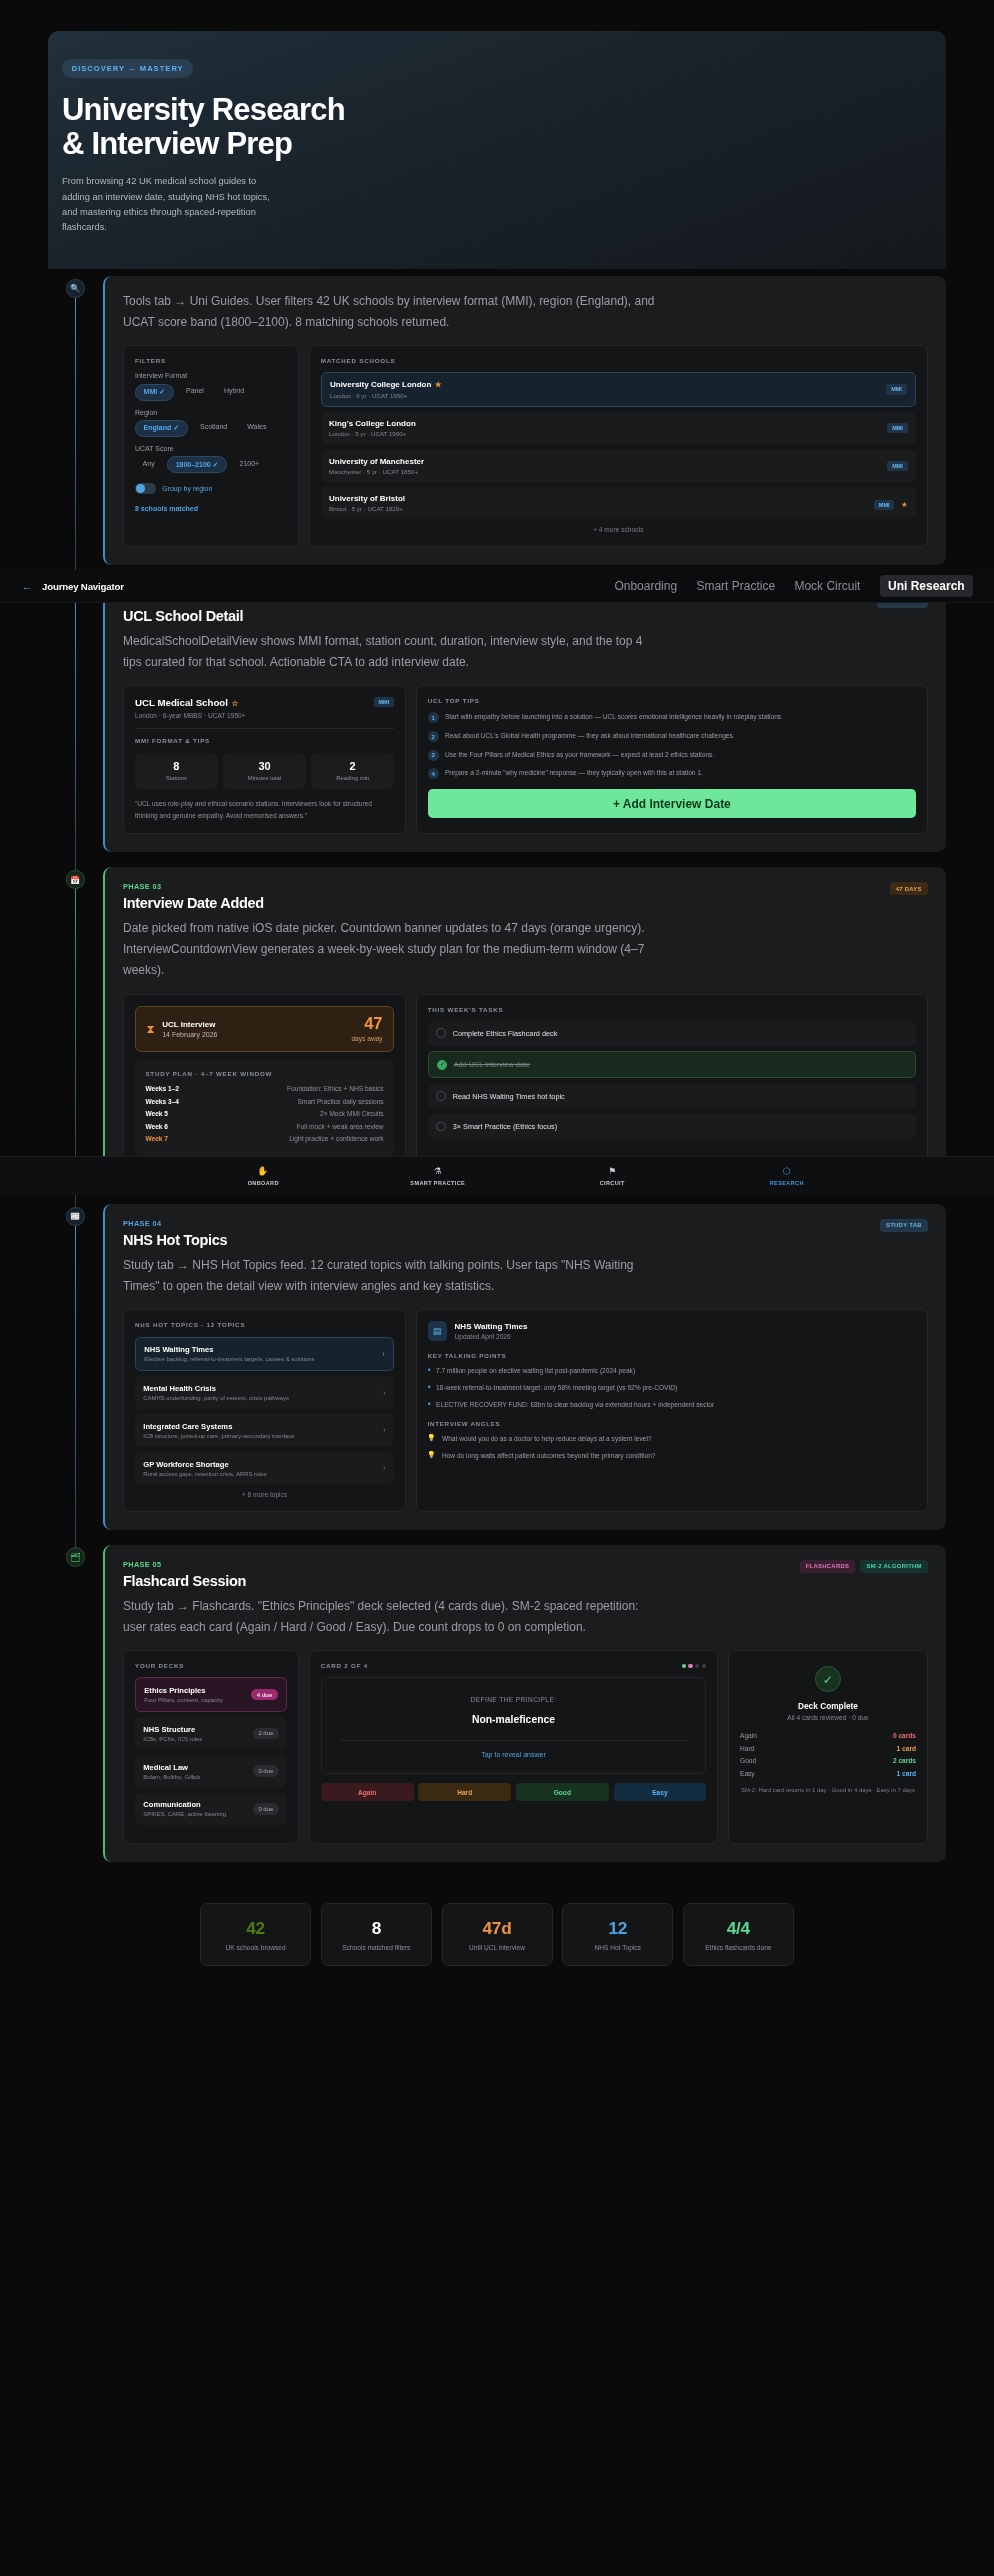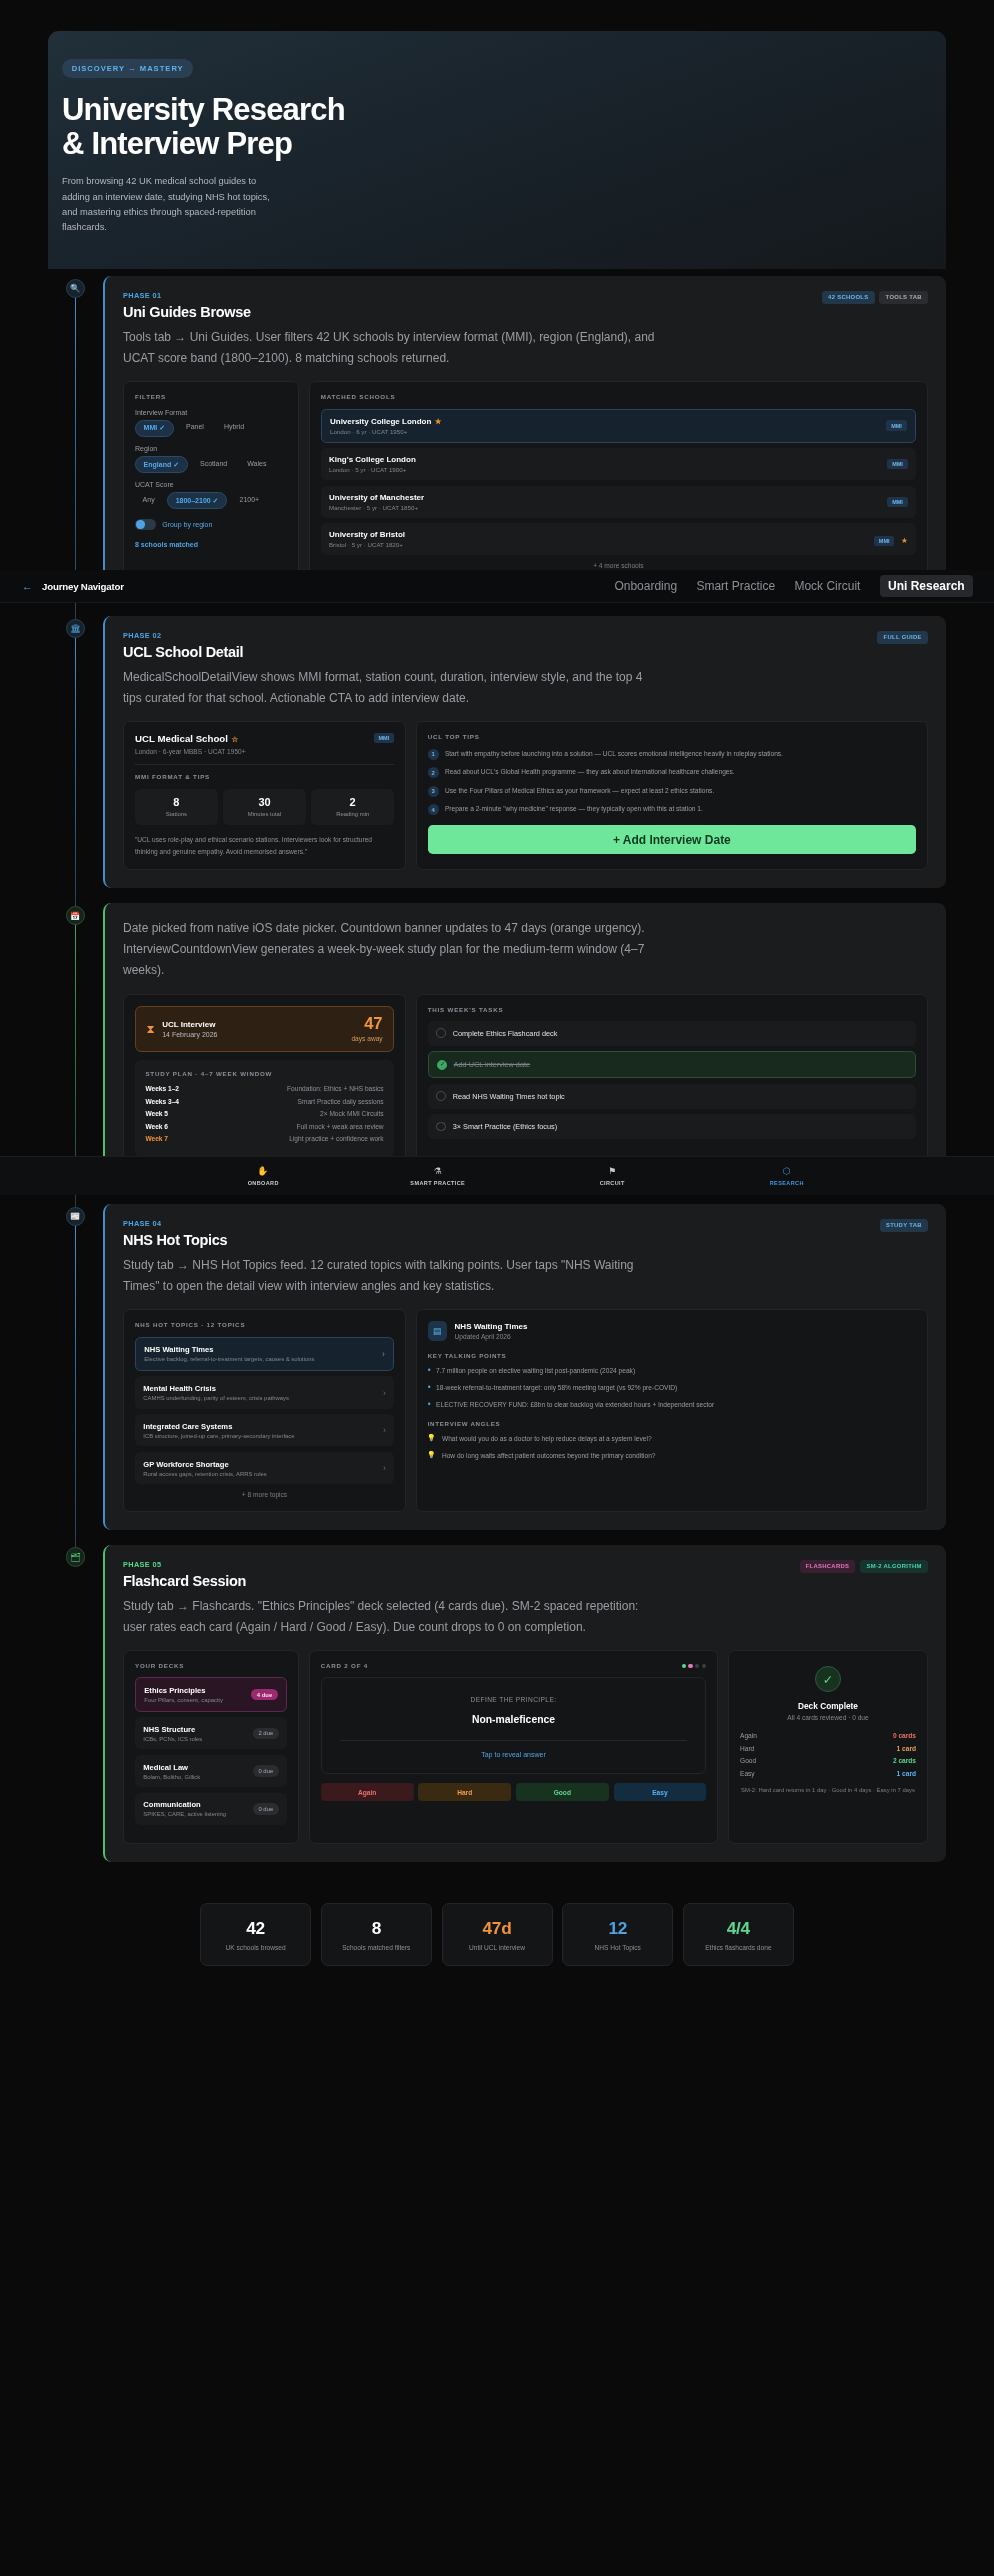--- a/index.html
+++ b/index.html
@@ -344,30 +344,20 @@
   </div>
 
   <div class="phases">
 
     <div class="phase-row">
       <div class="rail">
         <div class="rail-line"></div>
         <div class="rail-dot">🔍</div>
       </div>
       <div class="phase-card">
-        <div class="phase-head">
-          <div>
-            <div class="phase-kicker">PHASE 01</div>
-            <div class="phase-title">Uni Guides Browse</div>
-          </div>
-          <div class="chips">
-            <span class="chip">42 SCHOOLS</span>
-            <span class="chip grey">TOOLS TAB</span>
-          </div>
-        </div>
         <div class="phase-desc">Tools tab → Uni Guides. User filters 42 UK schools by interview format (MMI), region (England), and UCAT score band (1800–2100). 8 matching schools returned.</div>
         <div class="panels">
           <div class="panel" style="flex:0 0 176px;">
             <div class="panel-label">FILTERS</div>
 
             <div class="filter-group">
               <div class="filter-name">Interview Format</div>
               <div class="pill-row">
                 <span class="pill on">MMI ✓</span>
                 <span class="pill">Panel</span>
@@ -506,20 +496,29 @@
         </div>
       </div>
     </div>
 
     <div class="phase-row">
       <div class="rail green">
         <div class="rail-line"></div>
         <div class="rail-dot green">📅</div>
       </div>
       <div class="phase-card green">
+        <div class="phase-head">
+          <div>
+            <div class="phase-kicker green">PHASE 03</div>
+            <div class="phase-title">Interview Date Added</div>
+          </div>
+          <div class="chips">
+            <span class="chip orange">47 DAYS</span>
+          </div>
+        </div>
         <div class="phase-desc">Date picked from native iOS date picker. Countdown banner updates to 47 days (orange urgency). InterviewCountdownView generates a week-by-week study plan for the medium-term window (4–7 weeks).</div>
         <div class="panels">
           <div class="panel" style="flex:0 0 283px;">
             <div class="countdown">
               <div class="cd-left">
                 <span class="cd-icon">⧗</span>
                 <div>
                   <div class="cd-title">UCL Interview</div>
                   <div class="cd-date">14 February 2026</div>
                 </div>
@@ -758,21 +757,21 @@
             <div class="sm2">SM-2: Hard card returns in 1 day · Good in 4 days · Easy in 7 days</div>
           </div>
         </div>
       </div>
     </div>
 
   </div>
 
   <div class="stats-wrap">
     <div class="kpi">
-      <div class="kpi-num" style="color:#ffffff">42</div>
+      <div class="kpi-num" style="color:#4d7c0f">42</div>
       <div class="kpi-lab">UK schools browsed</div>
     </div>
     <div class="kpi">
       <div class="kpi-num" style="color:#ffffff">8</div>
       <div class="kpi-lab">Schools matched filters</div>
     </div>
     <div class="kpi">
       <div class="kpi-num" style="color:#f0933d">47d</div>
       <div class="kpi-lab">Until UCL interview</div>
     </div>

